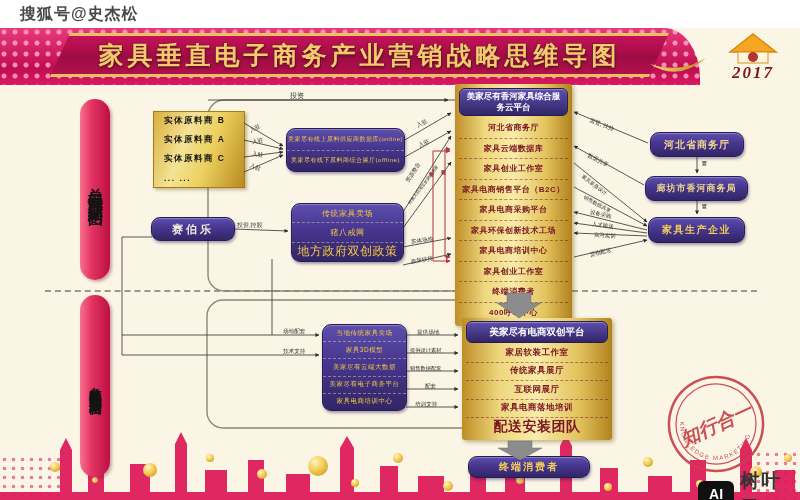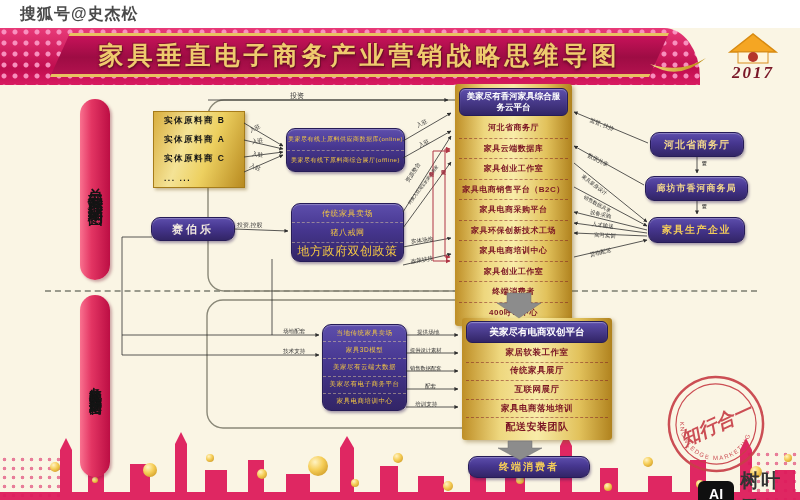--- a/index.html
+++ b/index.html
@@ -223,21 +223,21 @@
     <div class="prow" style="font-size:6.5px">家具电商培训中心</div>
   </div>
 
   <div class="abs ycol" style="left:462px;top:318px;width:150px;height:122px;z-index:10">
     <div class="yhead" style="top:3px;height:20px;font-size:9.5px">美家尽有电商双创平台</div>
     <div class="yrows" style="top:26px;bottom:4px">
       <div class="yrow" style="font-size:8.5px">家居软装工作室</div>
       <div class="yrow" style="font-size:8.5px">传统家具展厅</div>
       <div class="yrow" style="font-size:8.5px">互联网展厅</div>
       <div class="yrow" style="font-size:8.5px">家具电商落地培训</div>
-      <div class="yrow" style="font-size:10px">配送安装团队</div>
+      <div class="yrow" style="font-size:14px">配送安装团队</div>
     </div>
   </div>
 
   <div class="abs pbox single" style="left:468px;top:456px;width:120px;height:20px;z-index:20;font-size:10px;color:#F2CB5A;flex-direction:row;letter-spacing:2px">终端消费者</div>
 
   <svg class="layer" width="800" height="500" style="z-index:40">
     <defs>
       <marker id="mD" markerWidth="5" markerHeight="5" refX="4.5" refY="2.5" orient="auto-start-reverse">
         <path d="M0,0 L5,2.5 L0,5 Z" fill="#2F2F2F"></path>
         </marker>

